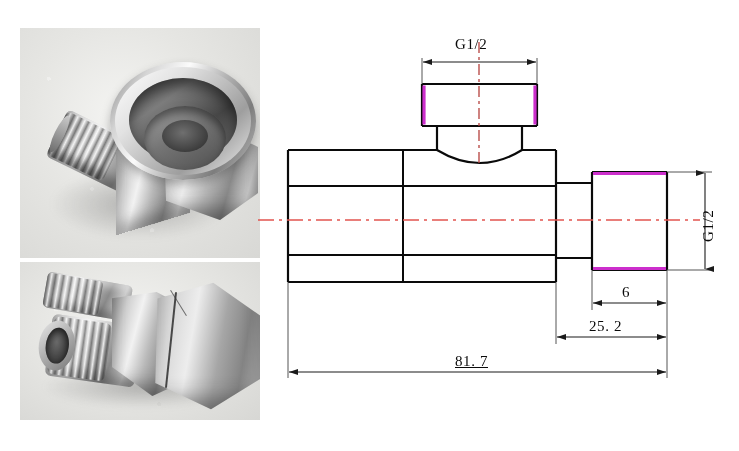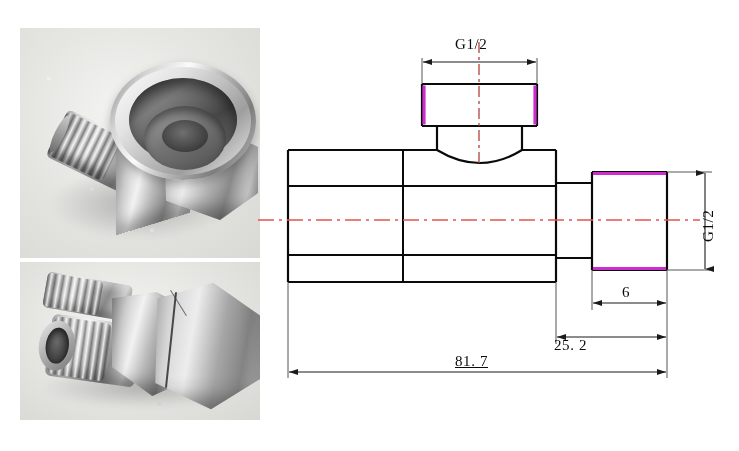--- a/index.html
+++ b/index.html
@@ -314,17 +314,17 @@
 
     </g>
   </svg>
 
   <div class="dimtext" style="left:455px; top:36px;">G1/2</div>
 
   <div class="dimtext rot" style="left:700px; top:242px;">G1/2</div>
 
   <div class="dimtext" style="left:622px; top:284px;">6</div>
 
-  <div class="dimtext" style="left:554px; top:318px;margin-top:19px;">25. 2</div>
+  <div class="dimtext" style="left:589px; top:318px;">25. 2</div>
 
   <div class="dimtext" style="left:455px; top:353px;text-decoration:underline;">81. 7</div>
 
 </div>
 
 </body></html>

